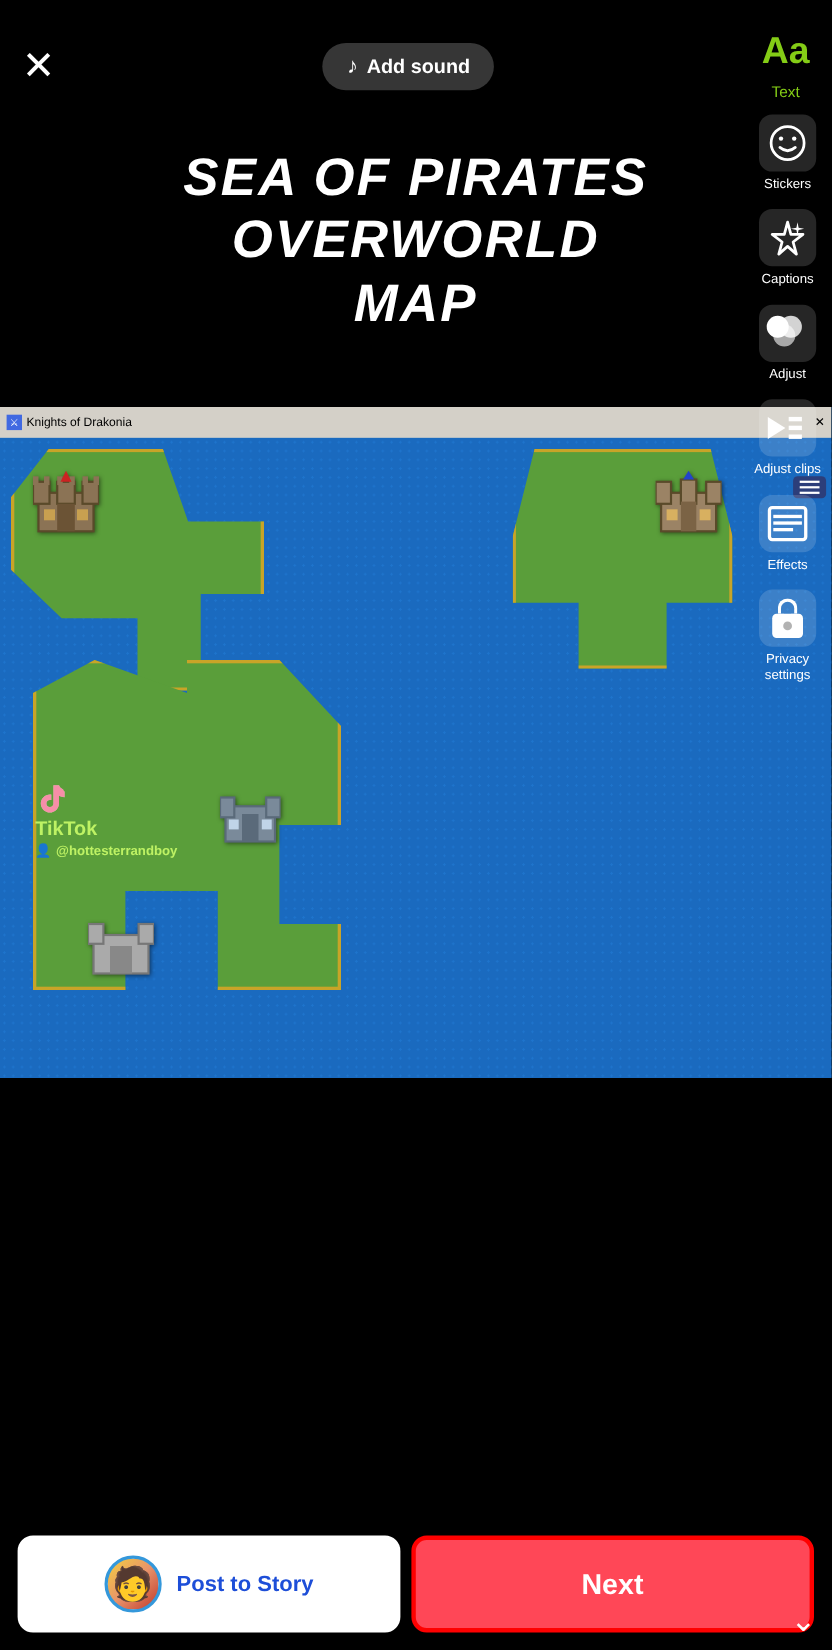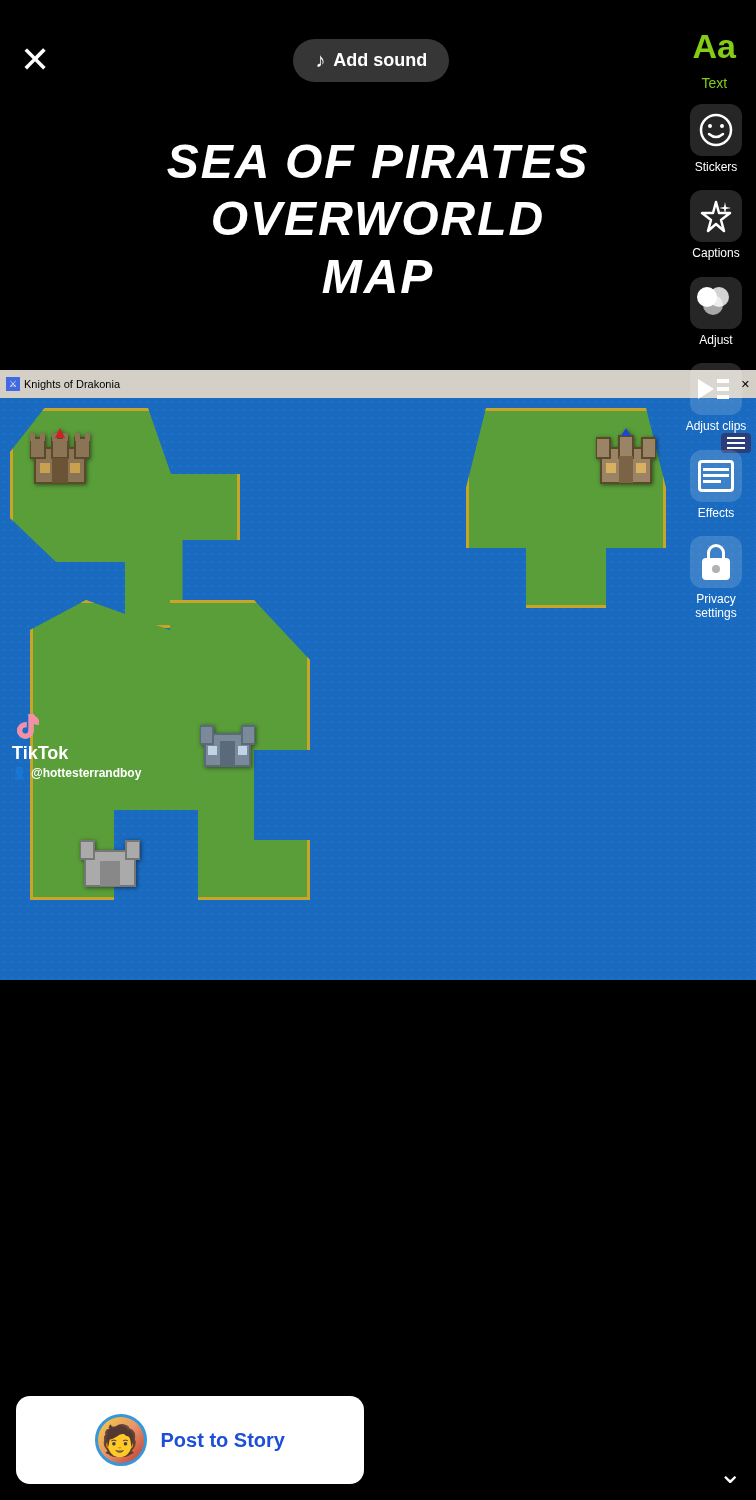--- a/index.html
+++ b/index.html
@@ -207,22 +207,22 @@
 
     .castle-1 { top: 30px; left: 30px; }
     .castle-2 { top: 30px; right: 100px; }
     .castle-3 { bottom: 200px; left: 200px; }
     .castle-4 { bottom: 80px; left: 80px; }
 
     
     .tiktok-watermark {
       position: absolute;
       bottom: 200px;
-      left: 12px;
-      color: #ffffff;
+      left: 32px;
+      color: #bef264;
       font-size: 14px;
       font-weight: 700;
       z-index: 10;
     }
 
     .tiktok-name {
       font-size: 18px;
       font-weight: 800;
       display: flex;
       align-items: center;
@@ -703,13 +703,16 @@
 
 <div class="bottom-black"></div>
 
 <div class="bottom-buttons">
   <div class="post-to-story-btn">
     <div class="story-avatar">
       <span class="story-avatar-face">🧑</span>
     </div>
     <span class="post-to-story-label">Post to Story</span>
   </div>
+  <div class="next-btn">
+    <span class="next-label">Next</span>
+  </div>
 </div>
 
 </body></html>

